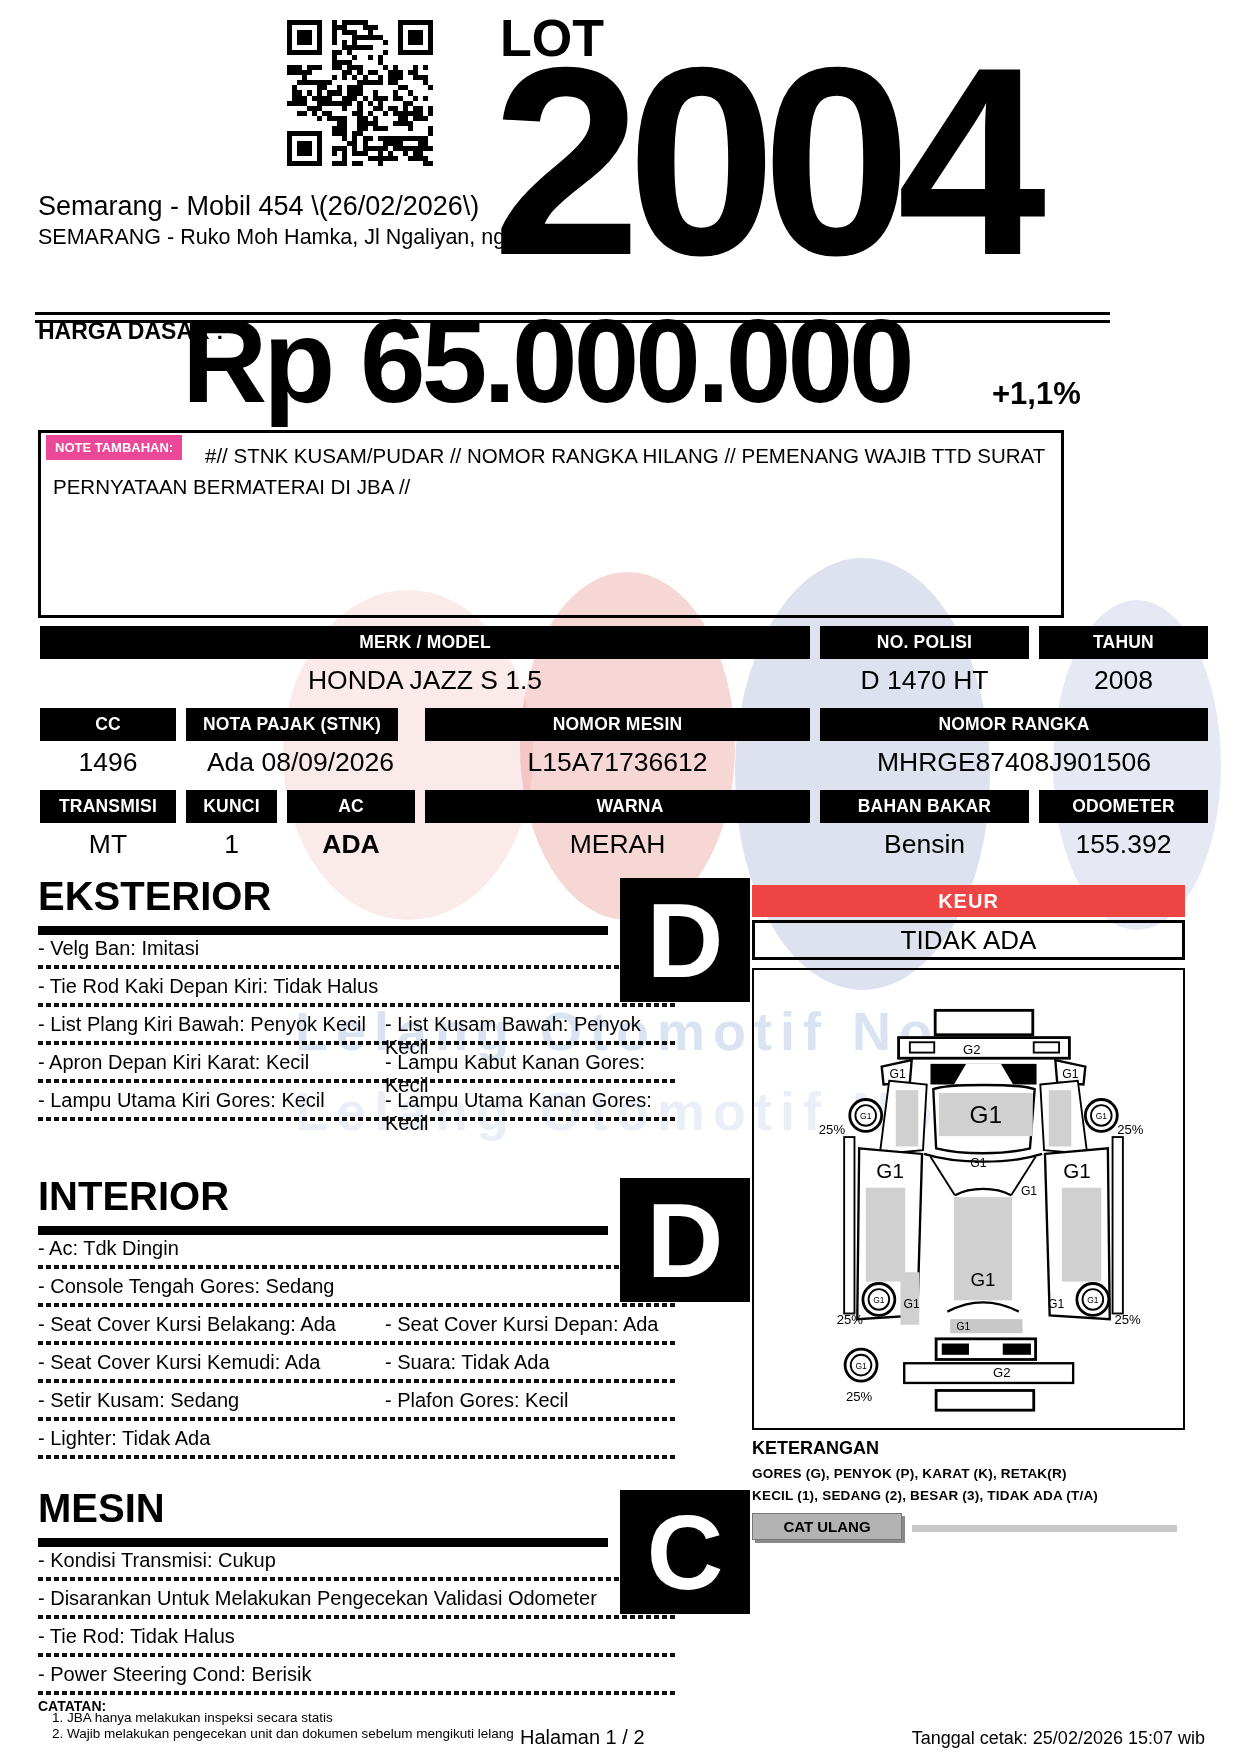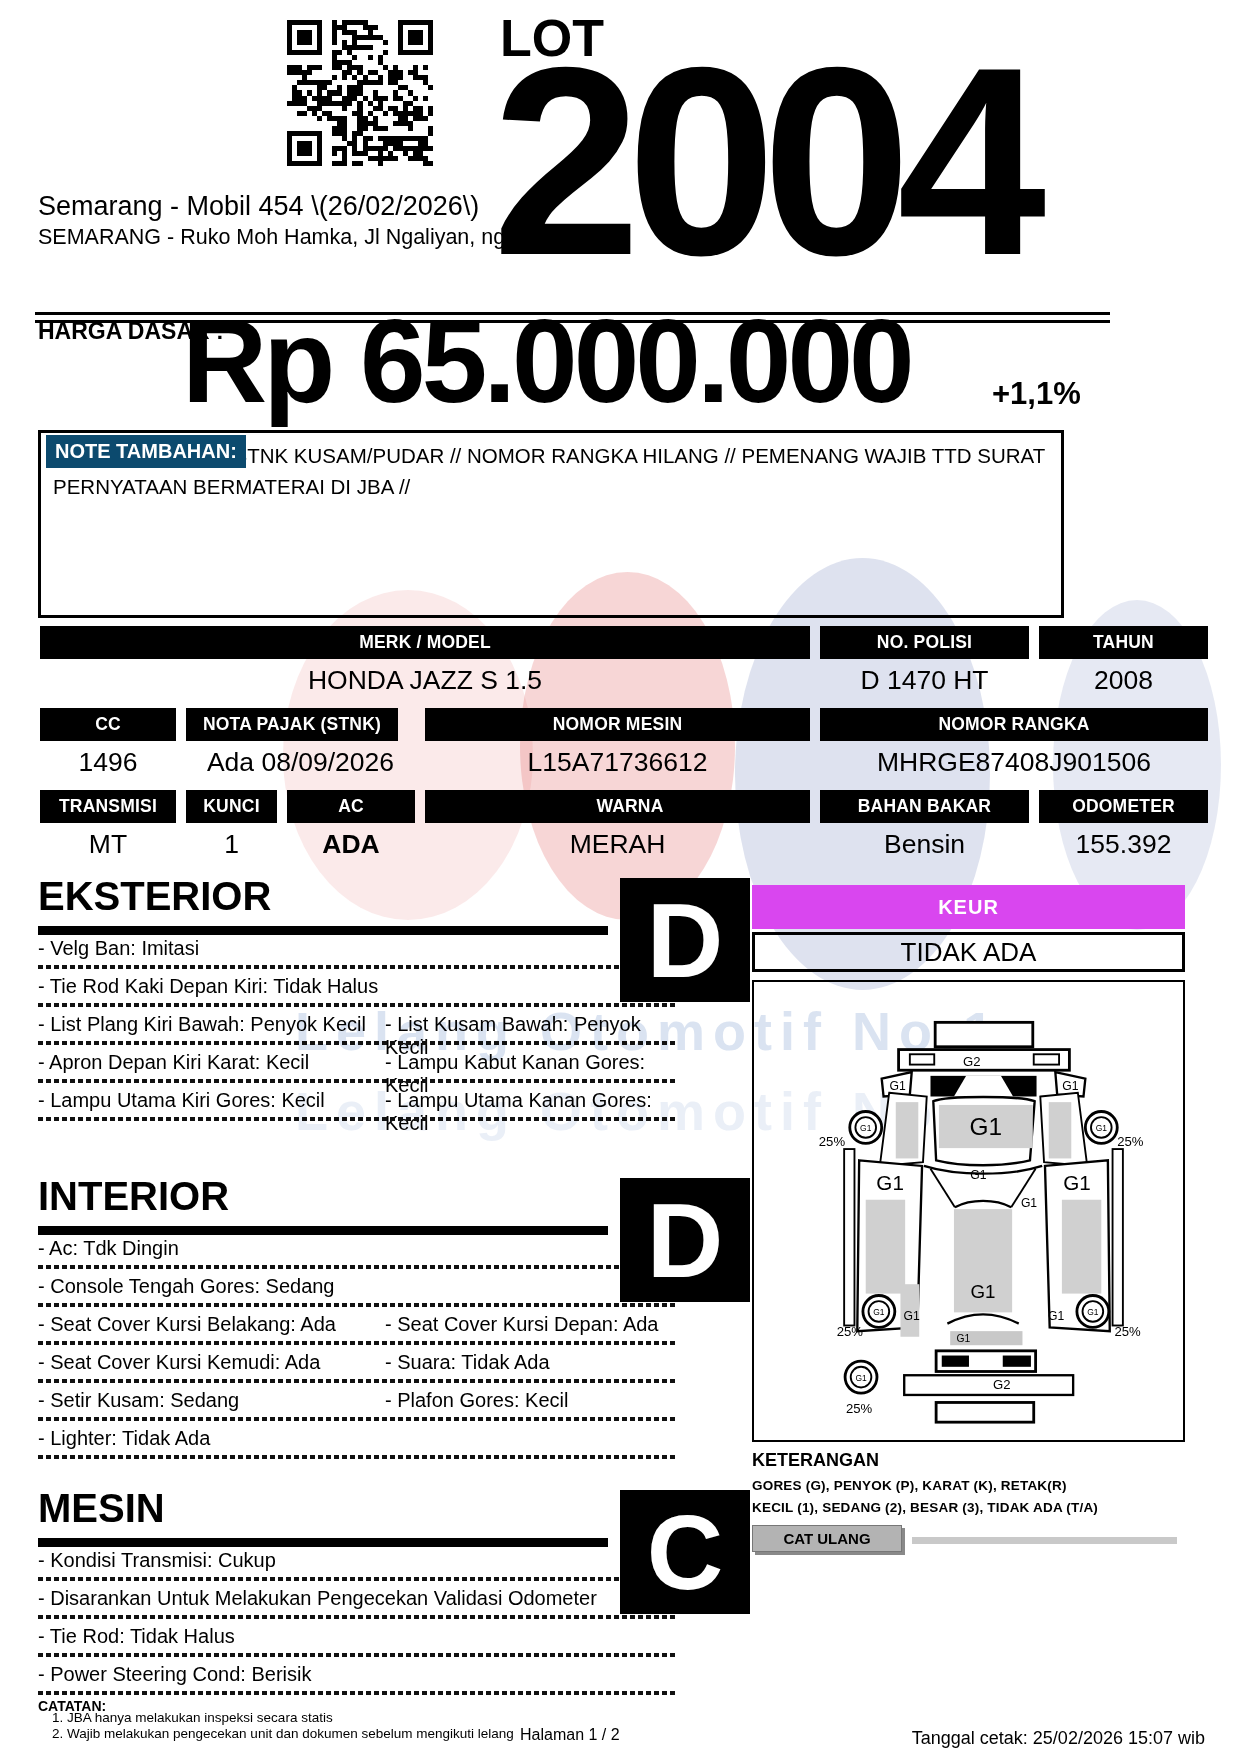--- a/index.html
+++ b/index.html
@@ -31,22 +31,22 @@
   #venue .t1 { font-size:27px; line-height:1.25; }
   #venue .t2 { font-size:21.5px; line-height:1.3; }
   #rule-double { left:35px; top:312px; width:1075px; height:11px;
     border-top:3px solid #000; border-bottom:3px solid #000; }
   
   #price-label { left:38px; top:318px; font-size:23px; font-weight:bold; }
   #price-value { left:182px; top:300px; font-size:118px; font-weight:bold; letter-spacing:-4px; line-height:1.05; }
   #price-increment { left:992px; top:376px; font-size:31px; font-weight:bold; }
   
   #note-box { left:38px; top:430px; width:1026px; height:188px; border:3px solid #000; }
-  #note-label { position:absolute; left:5px; top:2px; background:#0c4a6e; color:#fff;
-    font-size:20px; font-weight:bold; padding:5px 9px; }
+  #note-label { position:absolute; left:5px; top:2px; background:#ec4899; color:#fff;
+    font-size:13px; font-weight:bold; padding:5px 9px; }
   #note-text { padding:8px 12px; font-size:20.5px; line-height:1.5; text-indent:152px; }
   
   .hcell { position:absolute; z-index:1; height:33px; background:#000; color:#fff;
     font-weight:bold; font-size:17.5px; display:flex; align-items:center; justify-content:center;
     letter-spacing:.2px; }
   .vcell { position:absolute; z-index:1; height:36px; font-size:26.5px;
     display:flex; align-items:center; justify-content:center; }
   
   .section { position:absolute; z-index:1; left:38px; width:638px; }
   .section-title { font-size:40px; font-weight:bold; line-height:48px; }
@@ -57,39 +57,39 @@
   .item-right { position:absolute; left:347px; top:2px; font-size:20px; }
   .item-row .dotline { position:absolute; left:0; right:0; bottom:4px; }
   .grade-badge { position:absolute; left:582px; top:6px; width:130px; height:124px;
     background:#000; color:#fff; font-size:106px; font-weight:bold;
     display:flex; align-items:center; justify-content:center; z-index:2; }
   #section-eksterior { top:872px; }
   #section-interior  { top:1172px; }
   #section-mesin     { top:1484px; }
   
   #keur { left:752px; top:885px; width:433px; }
-  #keur-header { height:44px; background:#d946ef; color:#fff; font-weight:bold; font-size:20px;
+  #keur-header { height:32px; background:#ef4444; color:#fff; font-weight:bold; font-size:20px;
     display:flex; align-items:center; justify-content:center; letter-spacing:1px; }
   #keur-value { margin-top:3px; border:3px solid #000; height:40px; font-size:26px;
     display:flex; align-items:center; justify-content:center; }
   #car-diagram-box { margin-top:8px; border:2px solid #000; height:462px; position:relative; background:transparent; }
   #car-diagram-box svg { display:block; margin:0 auto; }
   #keterangan { margin-top:8px; position:relative; }
   #keterangan-title { font-size:18px; font-weight:bold; }
   .ket-line { font-size:13.5px; font-weight:bold; letter-spacing:.2px; margin-top:7px; }
   #cat-ulang { margin-top:10px; width:150px; background:#b3b3b3; border:1px solid #777;
     box-shadow:3px 3px 0 rgba(40,40,40,.55); text-align:center; font-weight:bold;
     font-size:15px; padding:4px 16px; }
   #ket-gray-bar { position:absolute; left:160px; bottom:8px; width:265px; height:7px; background:#c9c9c9; }
   
   #footer { left:38px; top:1692px; width:1170px; height:62px; }
   #catatan-label { position:absolute; left:0; top:6px; font-size:14px; font-weight:bold; }
   #footer-note1 { position:absolute; left:14px; top:18px; font-size:13.5px; }
   #footer-note2 { position:absolute; left:14px; top:34px; font-size:13.5px; }
-  #page-num { left:520px; top:1726px; font-size:16px; }
+  #page-num { left:520px; top:1726px; font-size:20px; }
   #print-date { right:35px; top:1728px; font-size:18px; }
   svg text { font-family:"Liberation Sans", sans-serif; }
 </style>
 </head>
 <body>
 
 <div id="page">
 
   <div class="wm wm-blob" id="wm-pink"></div>
   <div class="wm wm-blob" id="wm-red"></div>

